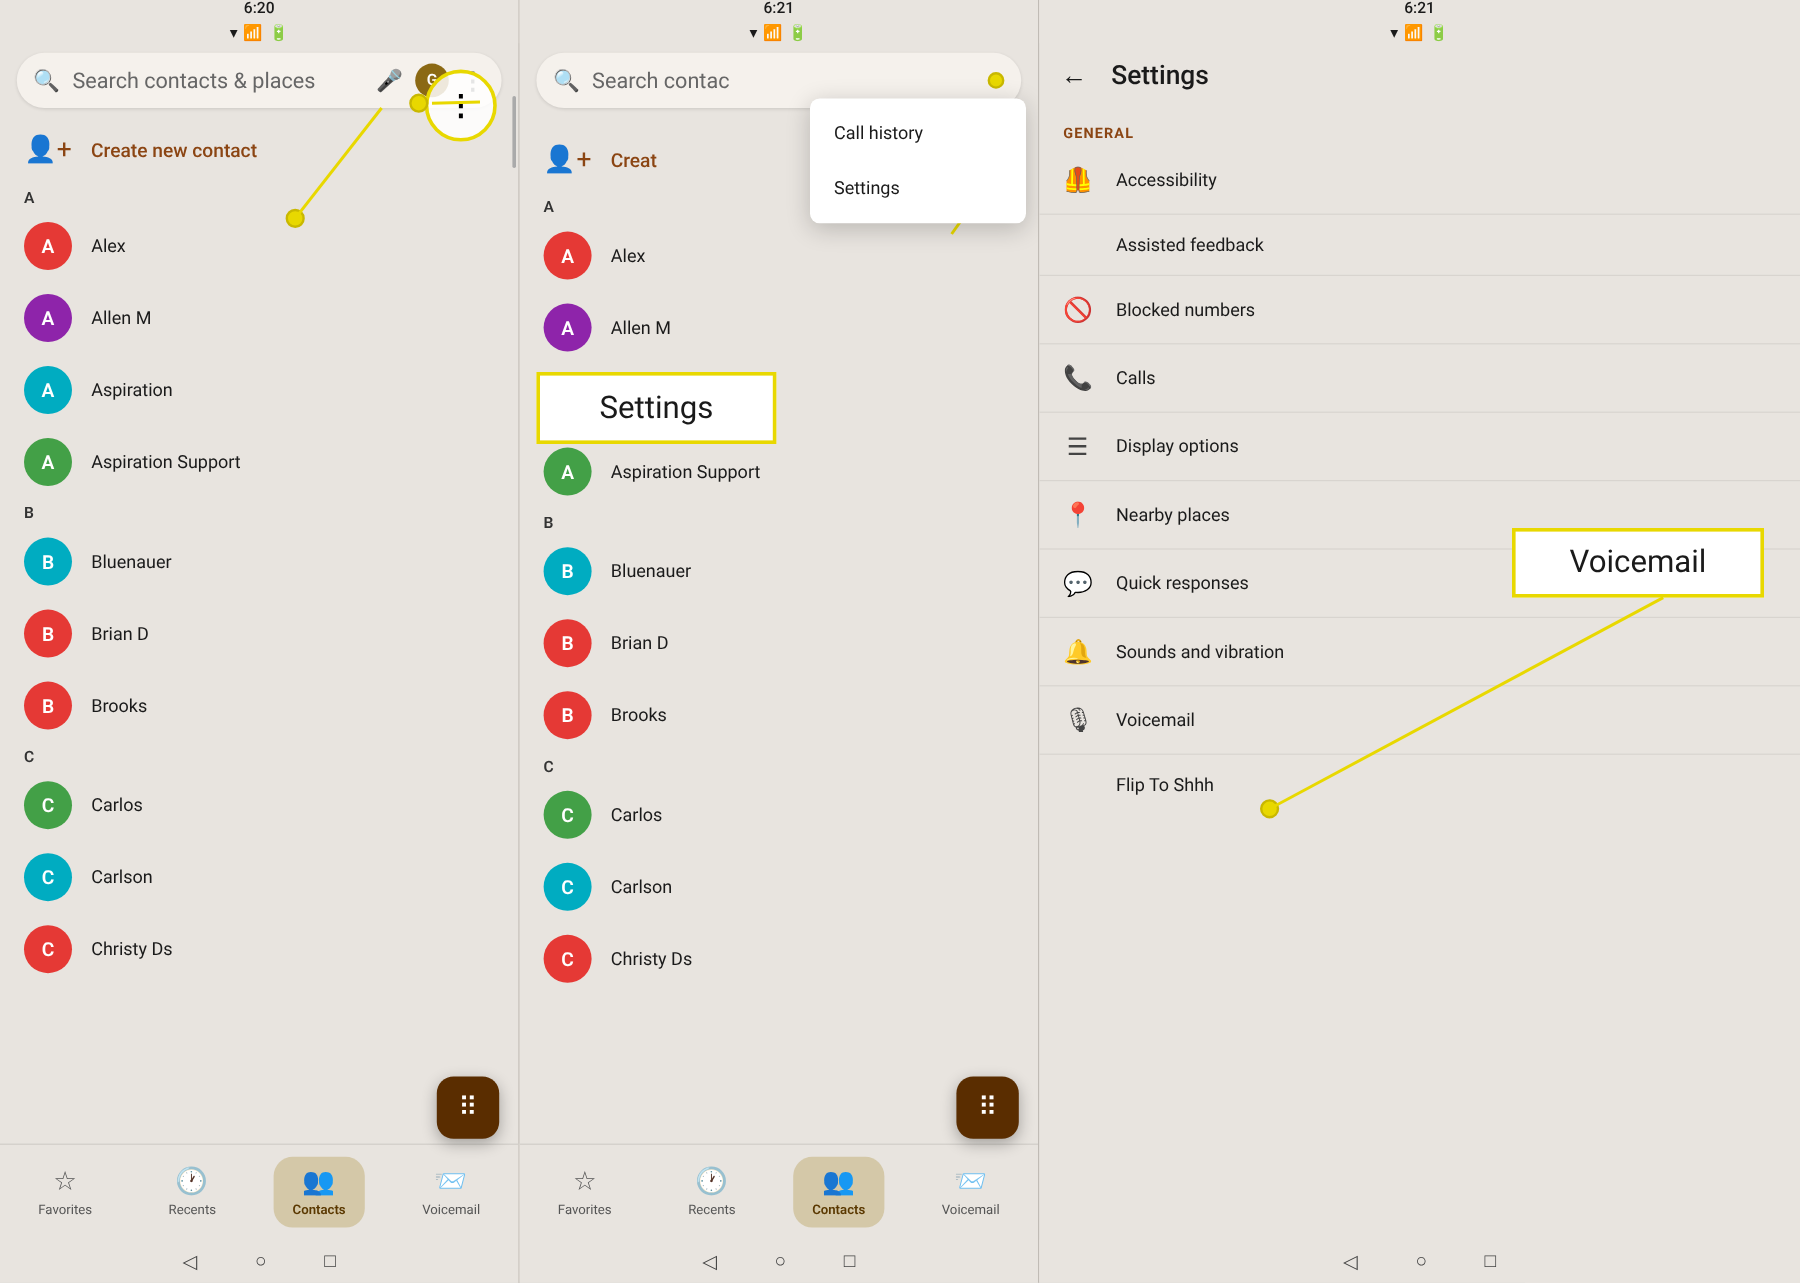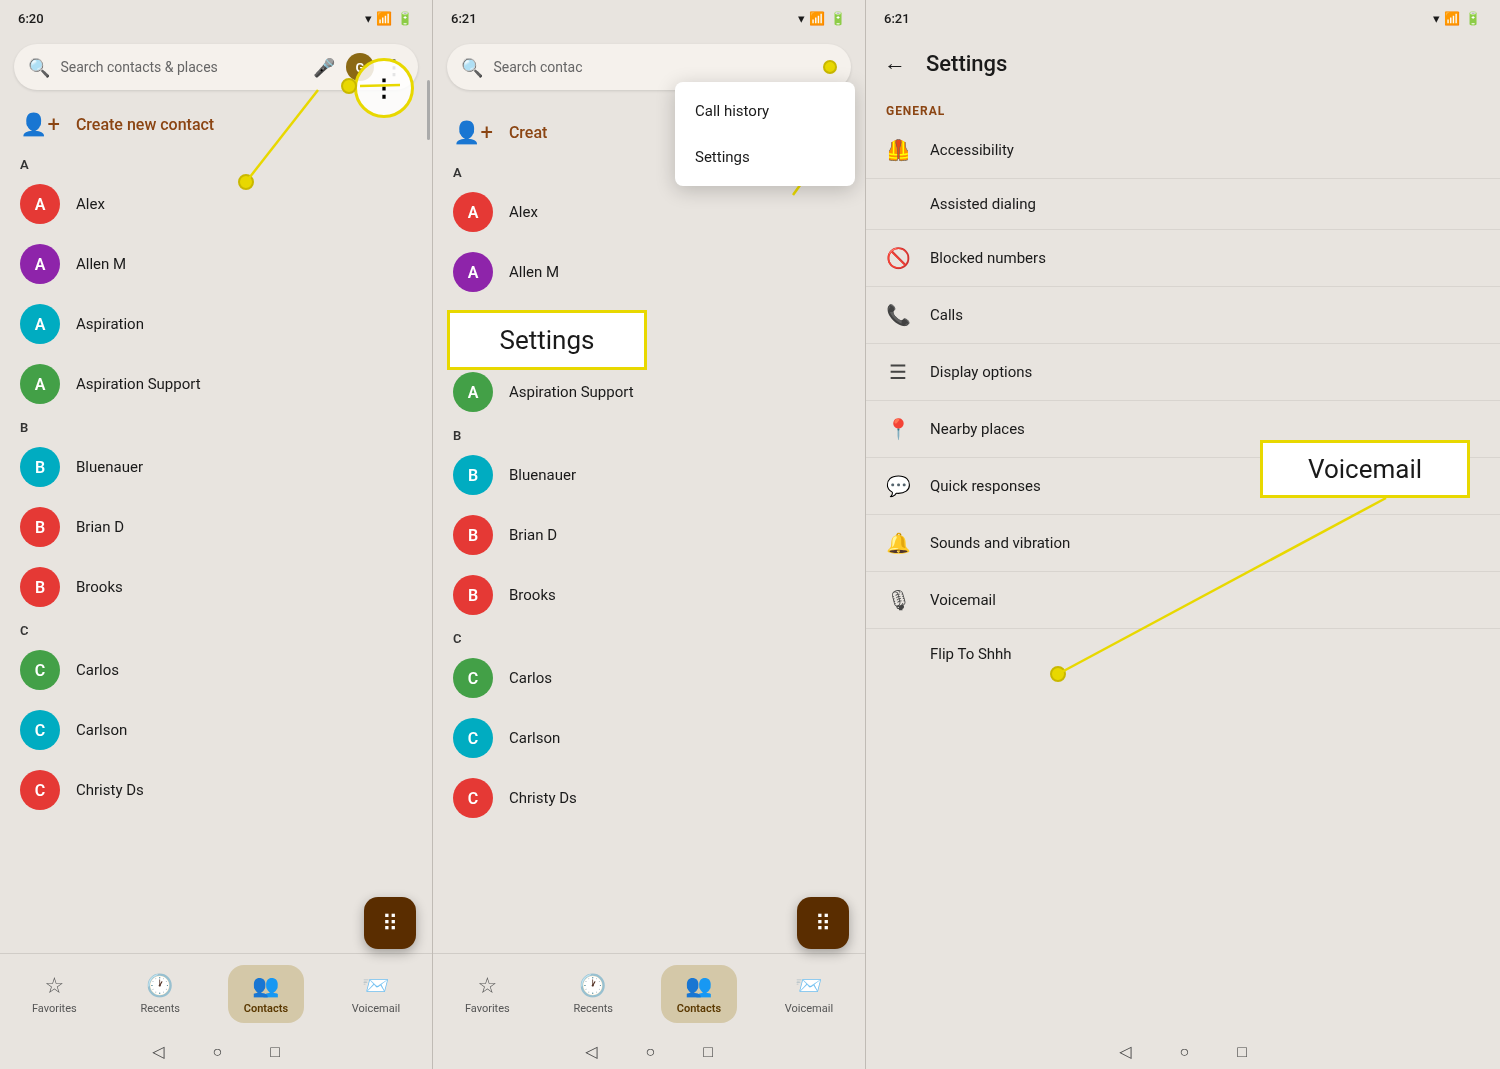--- a/index.html
+++ b/index.html
@@ -33,20 +33,21 @@
     .status-bar {
       height: 36px;
       background: #e8e4df;
       display: flex;
       justify-content: space-between;
       align-items: center;
       padding: 0 18px;
       font-size: 13px;
       font-weight: 500;
       color: #1a1a1a;
+      flex-direction: column;
     }
     .status-icons {
       display: flex;
       align-items: center;
       gap: 5px;
       font-size: 13px;
     }
 
     
     .search-bar {
@@ -60,21 +61,21 @@
       gap: 10px;
       box-shadow: 0 1px 3px rgba(0,0,0,0.12);
     }
     .search-icon-svg {
       color: #555;
       font-size: 18px;
       flex-shrink: 0;
     }
     .search-input-display {
       flex: 1;
-      font-size: 14px;
+      font-size: 18px;
       color: #666;
       background: transparent;
       border: none;
       outline: none;
     }
     .search-mic {
       font-size: 18px;
       color: #555;
     }
     .search-avatar {
@@ -582,21 +583,21 @@
     <div class="settings-section-label">GENERAL</div>
 
     <div class="settings-item">
       <span class="settings-item-icon">🦺</span>
       <span class="settings-item-label">Accessibility</span>
     </div>
     <div class="settings-divider"></div>
 
     <div class="settings-item">
       <span class="settings-item-icon"></span>
-      <span class="settings-item-label">Assisted dialing</span>
+      <span class="settings-item-label">Assisted feedback</span>
     </div>
     <div class="settings-divider"></div>
 
     <div class="settings-item">
       <span class="settings-item-icon">🚫</span>
       <span class="settings-item-label">Blocked numbers</span>
     </div>
     <div class="settings-divider"></div>
 
     <div class="settings-item">

